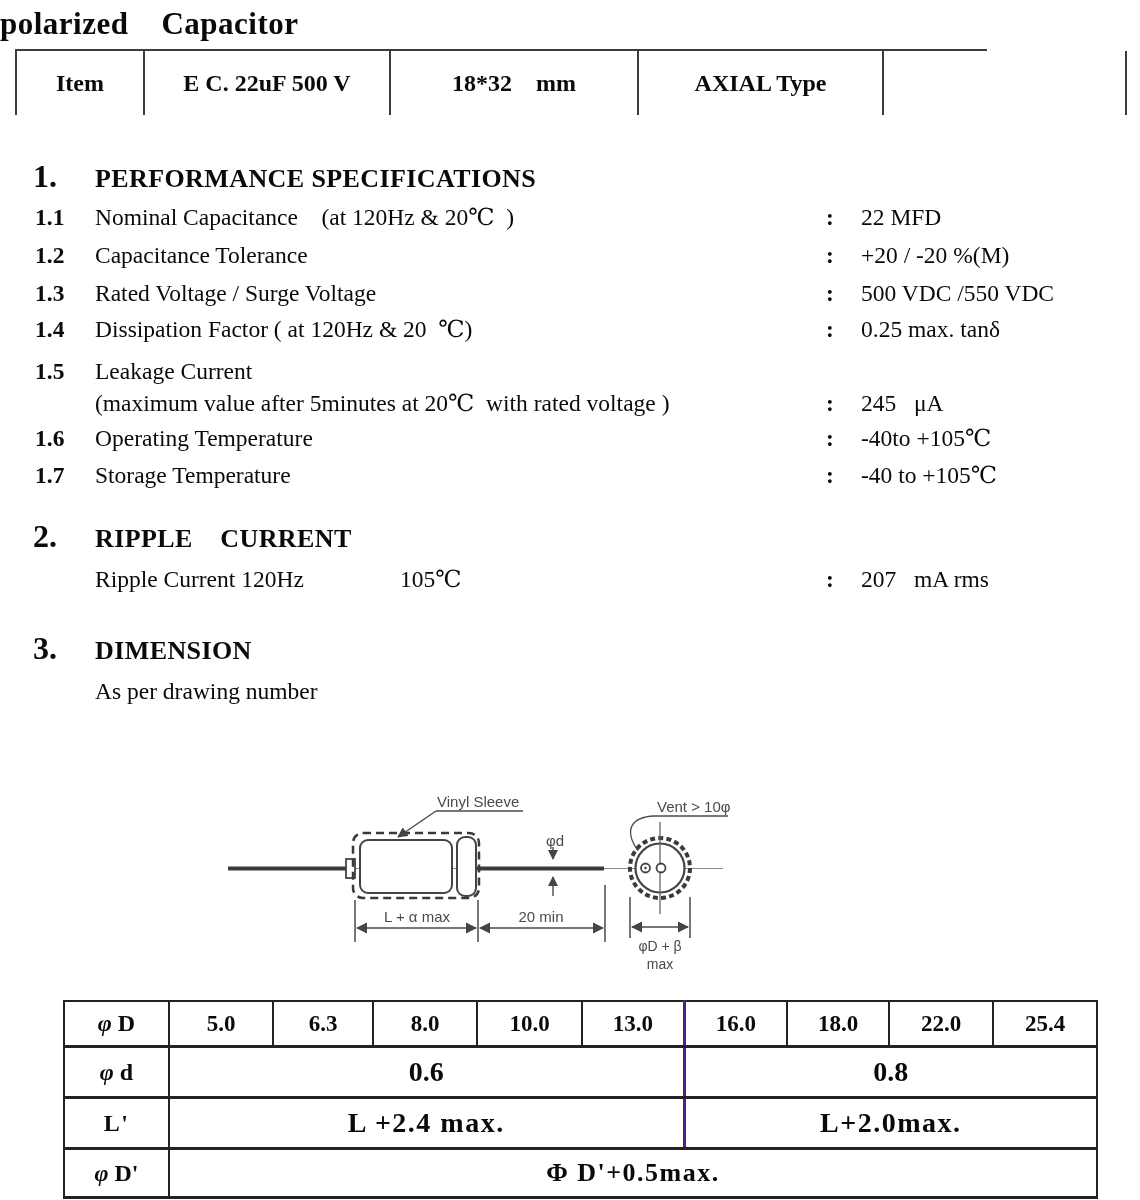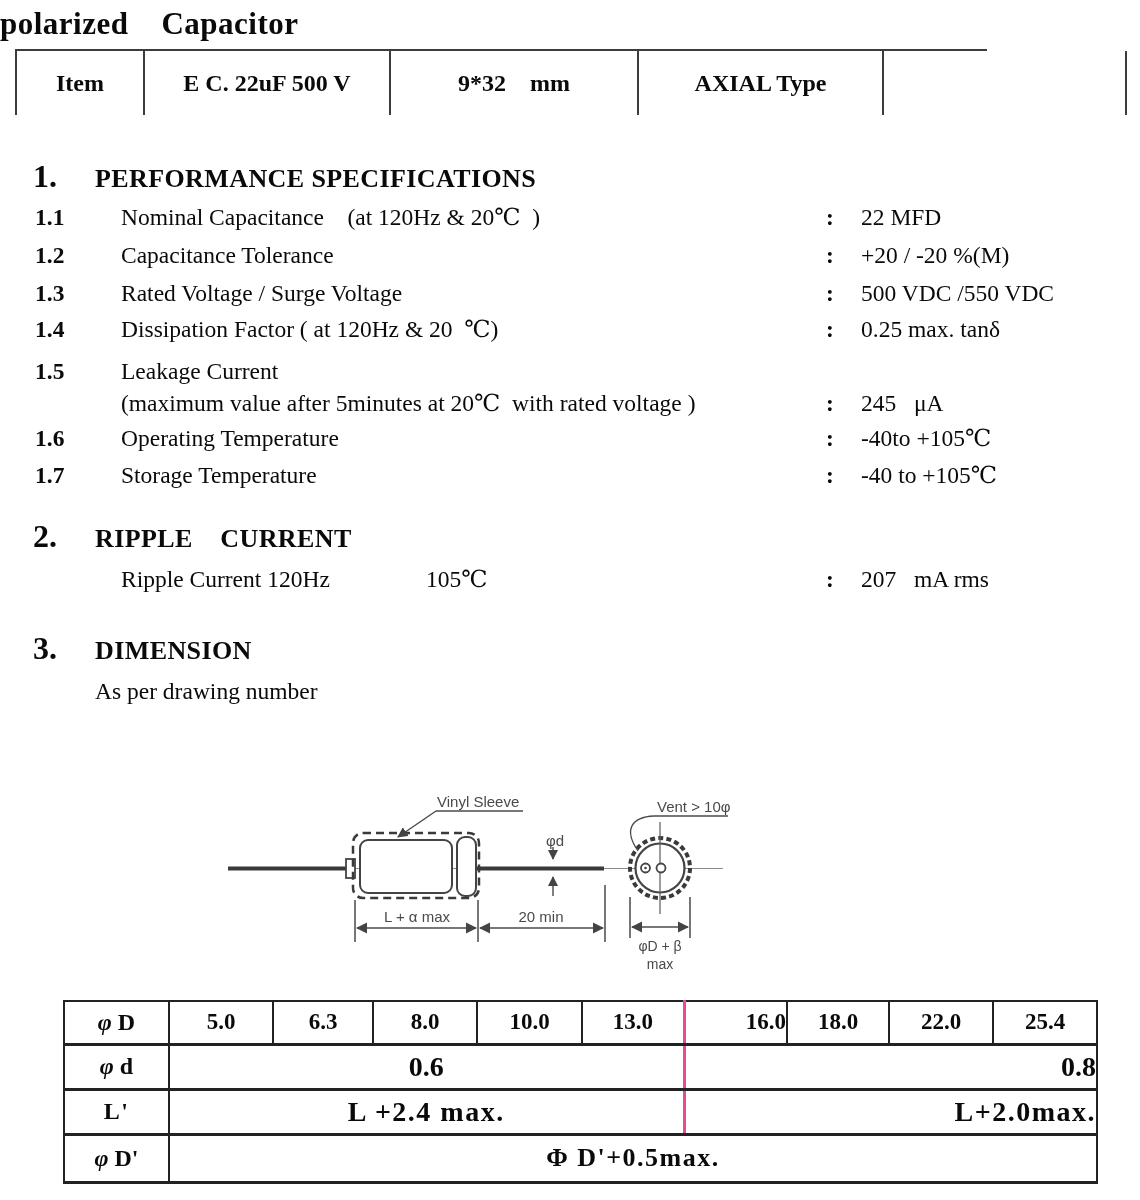--- a/index.html
+++ b/index.html
@@ -20,58 +20,58 @@
 
   
   .sec-head{position:absolute;left:33px;display:flex;align-items:baseline;}
   .sec-num{font-size:32px;font-weight:bold;width:62px;}
   .sec-title{font-size:26px;font-weight:bold;letter-spacing:0.4px;white-space:pre;}
 
   
   .spec-row{position:absolute;left:35px;width:1100px;display:grid;
             grid-template-columns:60px 712px 46px auto;font-size:23.5px;line-height:30px;}
   .sno{font-weight:bold;}
-  .slabel{white-space:pre-wrap;margin-left:26px;}
+  .slabel{white-space:pre-wrap;}
   .scolon{text-align:center;font-weight:bold;}
   .svalue{white-space:pre;padding-left:8px;}
   .ripple-part1{display:inline-block;width:305px;}
 
   .sec-note{position:absolute;left:95px;font-size:23.5px;}
 
   
   #drawing{position:absolute;top:770px;left:0;}
   .draw-text{font-family:"Liberation Sans","DejaVu Sans",sans-serif;font-size:15px;fill:#4a4a4a;}
   .draw-text-sm{font-family:"Liberation Sans","DejaVu Sans",sans-serif;font-size:14px;fill:#4a4a4a;}
 
   
   #dim-table{position:absolute;top:1000px;left:63px;border-collapse:collapse;table-layout:fixed;}
   #dim-table td{border:2px solid #222;border-bottom:3px solid #222;text-align:center;
-                vertical-align:middle;font-weight:bold;font-size:23px;padding:0;}
+                vertical-align:middle;font-weight:bold;font-size:23px;padding:8px;}
   #dim-table tr:first-child td{border-top:2.5px solid #222;}
-  #dim-table td.thickL{border-left:3px solid #ec4899;text-align:right;}
+  #dim-table td.thickL{border-left:3px solid #4c1d95;}
   #dim-table td.lbl{font-size:24px;}
   #dim-table td.lbl i{font-style:italic;font-weight:bold;}
   #dim-table .r1{height:43px;}
   #dim-table .r2{height:45px;}
   #dim-table .r3{height:45px;letter-spacing:1.5px;}
   #dim-table .r4{height:48px;margin-left:24px;}
   #dim-table .r3 td.span, #dim-table .r2 td.span{font-size:28px;margin-left:13px;}
   #dim-table .r4 td.span{font-size:26px;letter-spacing:1.5px;}
 </style>
 </head>
 <body>
 
 <div id="page">
 
   <div id="doc-title">polarized    Capacitor</div>
 
   <div id="header-table">
     <div class="hcell">Item</div>
     <div class="hcell">E C. 22uF 500 V</div>
-    <div class="hcell">9*32    mm</div>
+    <div class="hcell">18*32    mm</div>
     <div class="hcell">AXIAL Type</div>
     <div class="hcell"></div>
   </div>
 
   <div class="sec-head" style="top:158px;">
     <span class="sec-num">1.</span>
     <span class="sec-title">PERFORMANCE SPECIFICATIONS</span>
   </div>
 
   <div class="spec-row" style="top:202px;">

